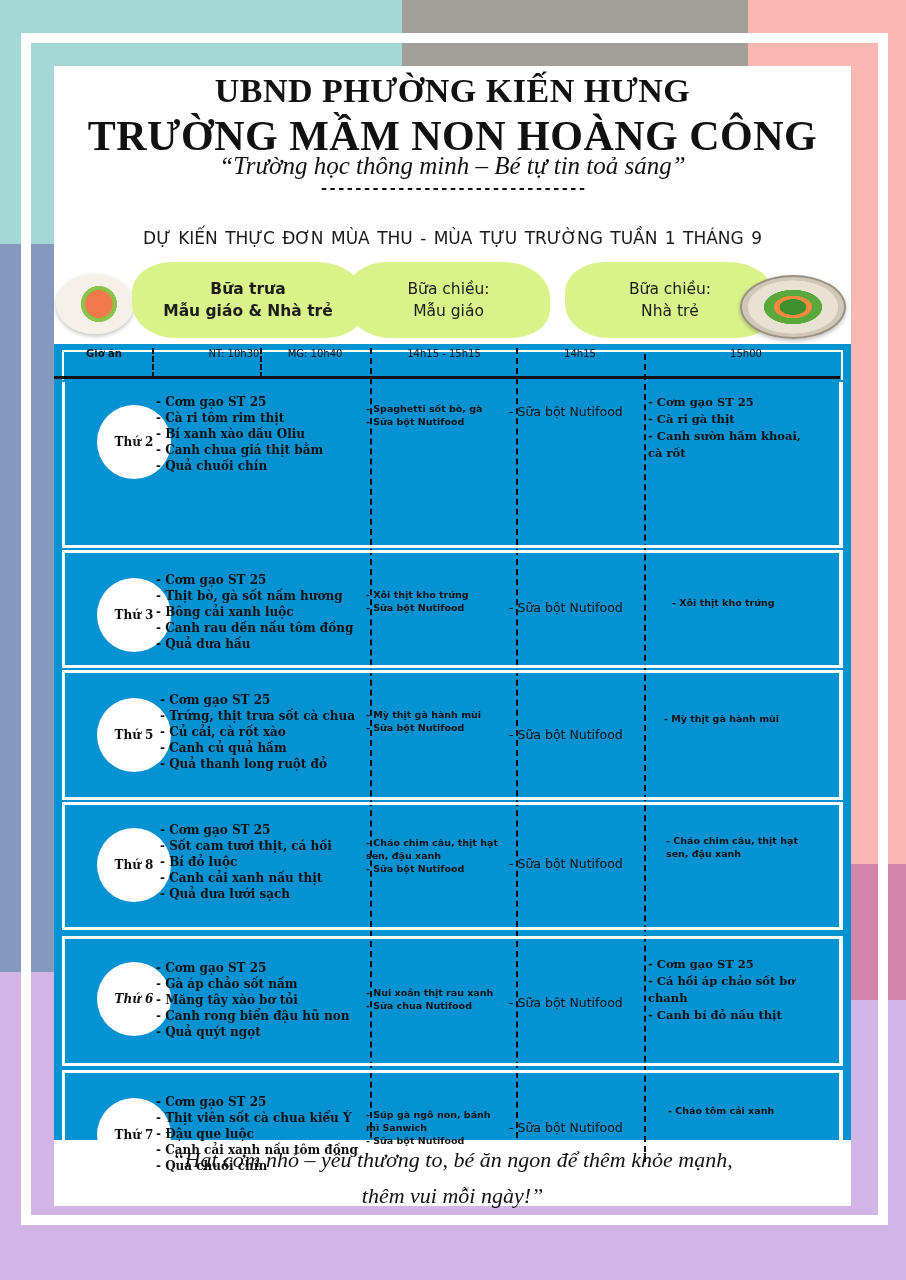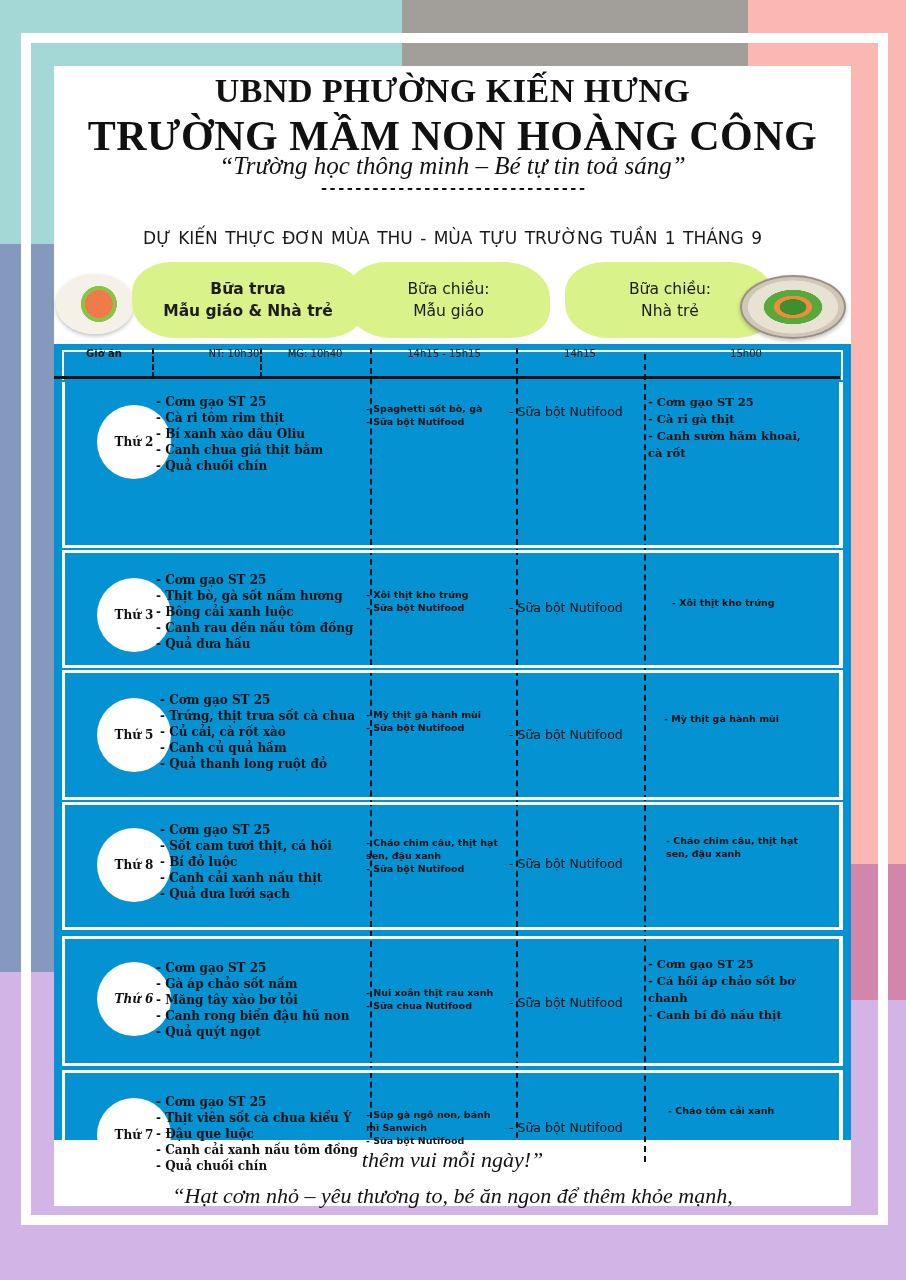--- a/index.html
+++ b/index.html
@@ -214,16 +214,16 @@
       <div>- Súp gà ngô non, bánh mì Sanwich</div>
       <div>- Sữa bột Nutifood</div>
     </div>
     <div class="milk" style="top:776px;">- Sữa bột Nutifood</div>
     <div class="nt-snack sans" style="top:760px;left:614px;">
       <div>- Cháo tôm cải xanh</div>
     </div>
   </div>
 
   <div class="footer">
+    <div>“Hạt cơm nhỏ – yêu thương to, bé ăn ngon để thêm khỏe mạnh,</div>
     <div>thêm vui mỗi ngày!”</div>
-    <div>“Hạt cơm nhỏ – yêu thương to, bé ăn ngon để thêm khỏe mạnh,</div>
   </div>
 </div>
 
 </body></html>

